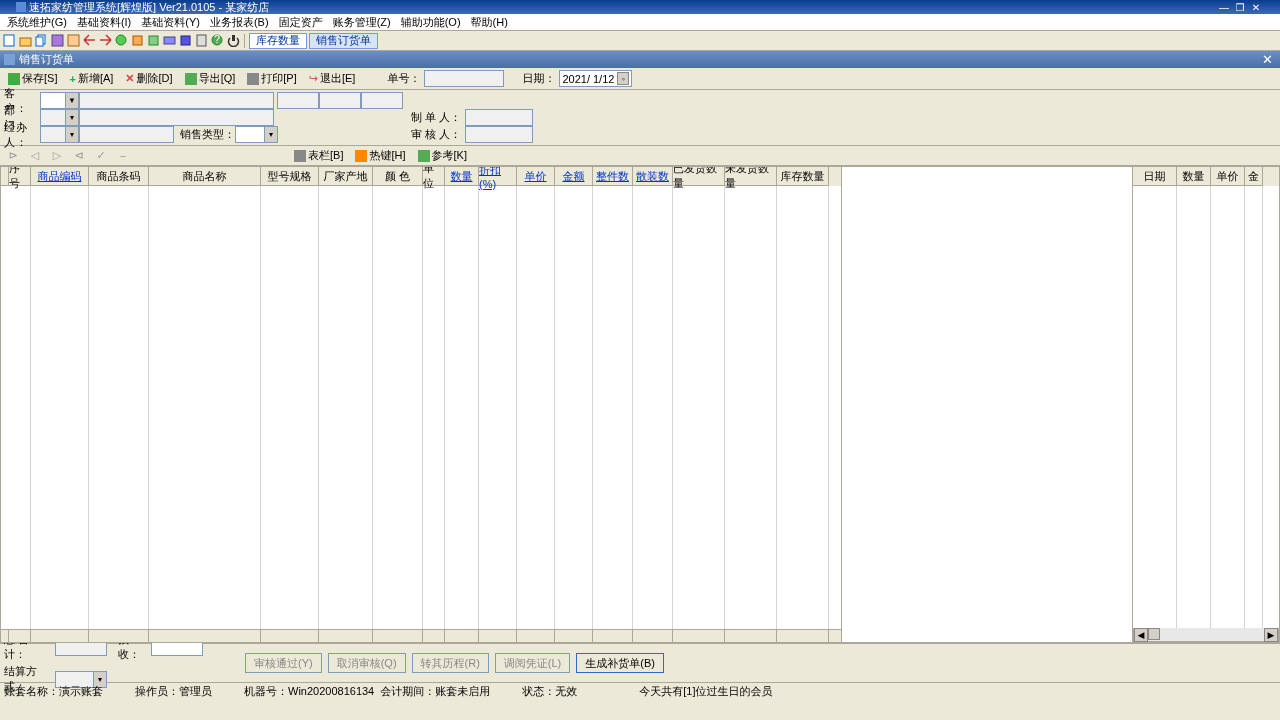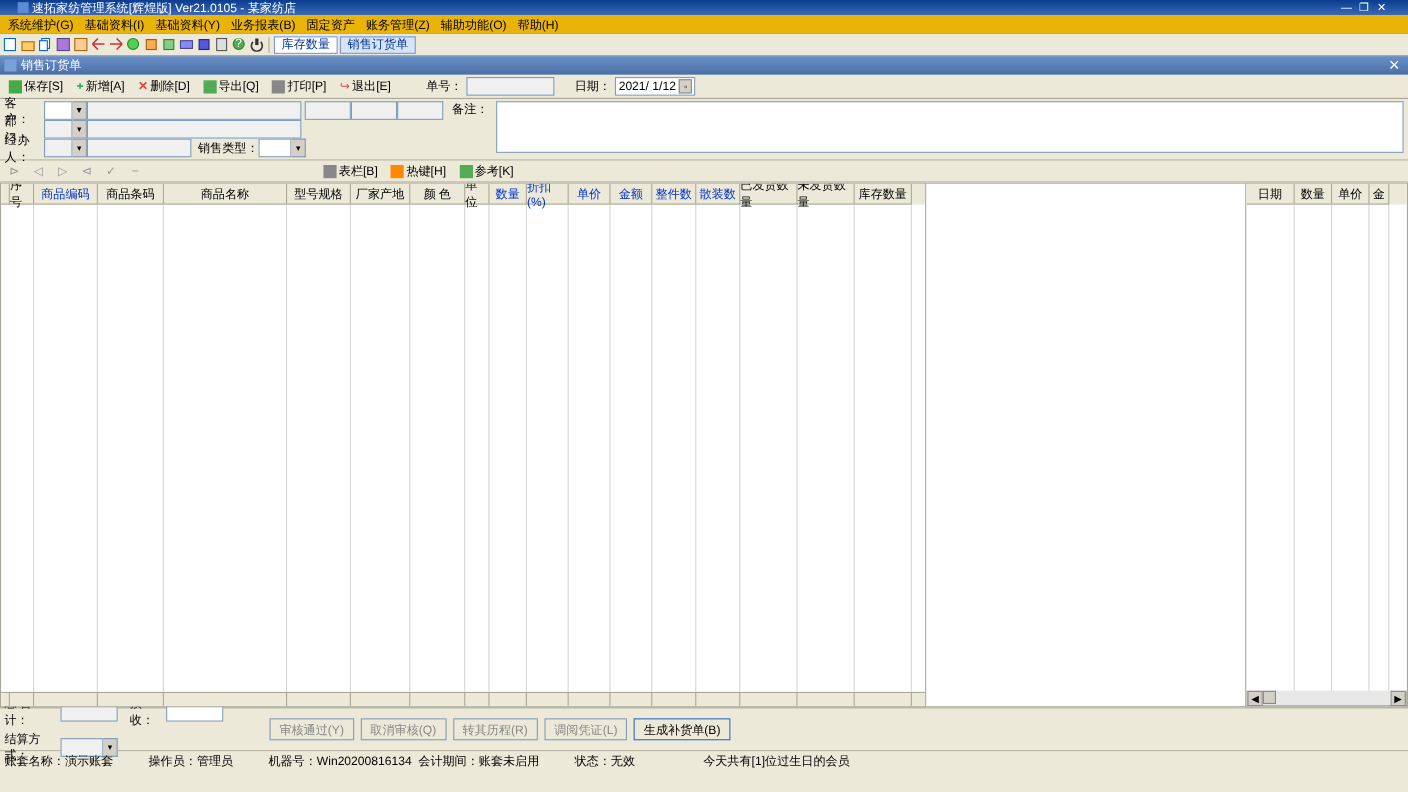--- a/index.html
+++ b/index.html
@@ -1,21 +1,21 @@
 <!DOCTYPE html>
 <html><head>
 <meta charset="utf-8">
 <style>
 *{box-sizing:border-box;margin:0;padding:0;font-family:"Microsoft YaHei","SimSun",Arial,sans-serif;font-size:11px;}
 body{background:#ece9d8;overflow:hidden;width:1280px;height:720px;}
 .titlebar{height:14px;background:linear-gradient(to bottom,#0a3d8f,#3d6ab5);color:#fff;display:flex;align-items:center;padding:0 16px;font-size:10px;}
 .titlebar .ticon{width:10px;height:10px;background:#5a8dd6;margin-right:3px;}
 .titlebar .spacer{flex:1;}
 .titlebar .wbtn{width:16px;height:12px;display:flex;align-items:center;justify-content:center;color:#fff;cursor:pointer;font-size:10px;}
-.menubar{height:17px;background:#eab308;border-bottom:1px solid #aca899;display:flex;align-items:center;padding:0 2px;}
+.menubar{height:17px;background:#ffffff;border-bottom:1px solid #aca899;display:flex;align-items:center;padding:0 2px;}
 .menubar .mi{padding:0 5px;height:15px;display:flex;align-items:center;cursor:pointer;font-size:11px;}
 .toolbar{height:20px;background:#ece9d8;border-bottom:1px solid #aca899;display:flex;align-items:center;padding:0 2px;gap:2px;}
 .toolbar .tb{width:14px;height:14px;display:flex;align-items:center;justify-content:center;cursor:pointer;}
 .toolbar .sep{width:1px;height:14px;background:#aca899;margin:0 2px;}
 .toolbar .nav-box{border:1px solid #7a96df;background:#fff;padding:1px 6px;height:16px;display:flex;align-items:center;color:#003399;cursor:pointer;font-size:11px;}
 .toolbar .nav-box.active{background:#d6e4f5;}
 .subwin-title{height:17px;background:linear-gradient(to bottom,#6b8fc7,#4a6fa7);color:#fff;display:flex;align-items:center;padding:0 4px;font-size:11px;}
 .subwin-title .sicon{width:11px;height:11px;background:#7aa0d8;margin-right:4px;}
 .subwin-title .spacer{flex:1;}
 .subwin-title .close{width:17px;height:17px;display:flex;align-items:center;justify-content:center;cursor:pointer;color:#fff;font-size:13px;}
@@ -45,21 +45,21 @@
 .form-right textarea{flex:1;border:1px solid #7f9db9;height:47px;resize:none;font-size:11px;padding:2px;}
 .mini-tb{height:20px;background:#ece9d8;border-bottom:1px solid #aca899;display:flex;align-items:center;padding:0 4px;gap:4px;}
 .mini-tb .navbtn{width:18px;height:15px;display:flex;align-items:center;justify-content:center;color:#999;font-size:11px;}
 .grid-area{display:flex;height:477px;background:#fff;}
 .grid{border:1px solid #aca899;overflow:hidden;position:relative;}
 .grid-main{flex:0 0 842px;}
 .grid-gap{flex:1;background:#fff;border-top:1px solid #aca899;border-bottom:1px solid #aca899;}
 .grid-side{flex:0 0 148px;}
 .ghead{display:flex;height:19px;background:#ece9d8;}
 .ghead .gc{border-right:1px solid #aca899;border-bottom:1px solid #aca899;display:flex;align-items:center;justify-content:center;font-size:11px;height:19px;}
-.gc.blue{color:#0033cc;}
+.gc.blue{color:#0033cc;text-decoration:underline;}
 .gbody{display:flex;height:456px;}
 .gbody .gcol{border-right:1px solid #d5d5d5;height:100%;}
 .gfoot{display:flex;height:13px;background:#ece9d8;border-top:1px solid #aca899;position:absolute;bottom:0;left:0;right:0;}
 .gfoot .gc{border-right:1px solid #aca899;height:13px;}
 .hscroll{height:14px;background:#ece9d8;display:flex;border:1px solid #aca899;border-top:none;position:absolute;bottom:0;left:0;right:0;}
 .hscroll .arr{width:14px;height:14px;background:#d4d0c8;border:1px solid #888;display:flex;align-items:center;justify-content:center;font-size:9px;cursor:pointer;}
 .hscroll .track{flex:1;background:#e8e8e8;position:relative;}
 .hscroll .thumb{position:absolute;left:0;width:12px;height:12px;background:#d4d0c8;border:1px solid #888;top:0;}
 .bottom-form{height:40px;background:#ece9d8;border-top:1px solid #aca899;border-bottom:1px solid #aca899;padding:2px 4px;display:flex;align-items:center;gap:6px;}
 .bottom-form .col1{display:flex;flex-direction:column;gap:2px;}
@@ -248,23 +248,30 @@
           <div class="cbtn">▾</div>
         </div>
       <input class="inp inp-ro" style="width: 95px;" readonly="">
       <span class="lbl" style="margin-left:6px">销售类型：</span>
       <div class="combo">
           <input class="inp" style="width: 30px;">
           <div class="cbtn">▾</div>
         </div>
     </div>
   </div>
-  <div class="form-right">
-    <span class="rmk-lbl">备注：</span>
-    <textarea style=""></textarea>
+  <div class="form-mid" style="padding-top:2px">
+    <div class="form-row" style="height:17px"></div>
+    <div class="form-row">
+      <span style="width:54px">制 单 人：</span>
+      <input class="inp inp-ro" style="width: 68px;" readonly="">
+    </div>
+    <div class="form-row">
+      <span style="width:54px">审 核 人：</span>
+      <input class="inp inp-ro" style="width: 68px;" readonly="">
+    </div>
   </div>
 </div>
 
 <div class="mini-tb">
   <div class="navbtn">⊳</div>
   <div class="navbtn">◁</div>
   <div class="navbtn">▷</div>
   <div class="navbtn">⊲</div>
   <div class="navbtn">✓</div>
   <div class="navbtn">−</div>
@@ -286,21 +293,21 @@
 <div class="grid-area">
   <div class="grid grid-main">
     <div style="position:absolute;left:0;top:0;width:8px;height:19px;background:#ece9d8;border-right:1px solid #aca899;border-bottom:1px solid #aca899"></div>
     <div class="ghead" id="main-head" style="margin-left:8px">
         <div class="gc" style="width: 22px;">序号</div>
         <div class="gc blue" style="width: 58px;">商品编码</div>
         <div class="gc" style="width: 60px;">商品条码</div>
         <div class="gc" style="width: 112px;">商品名称</div>
         <div class="gc" style="width: 58px; text-align: center;">型号规格</div>
         <div class="gc" style="width: 54px; text-align: right;">厂家产地</div>
-        <div class="gc" style="width: 50px; font-family: Liberation Serif, serif;">颜    色</div>
+        <div class="gc" style="width: 50px;">颜    色</div>
         <div class="gc" style="width: 22px;">单位</div>
         <div class="gc blue" style="width: 34px;">数量</div>
         <div class="gc blue" style="width: 38px;">折扣(%)</div>
         <div class="gc blue" style="width: 38px;">单价</div>
         <div class="gc blue" style="width: 38px;">金额</div>
         <div class="gc blue" style="width: 40px;">整件数</div>
         <div class="gc blue" style="width: 40px;">散装数</div>
         <div class="gc" style="width: 52px;">已发货数量</div>
         <div class="gc" style="width: 52px;">未发货数量</div>
         <div class="gc" style="width: 52px;">库存数量</div>

